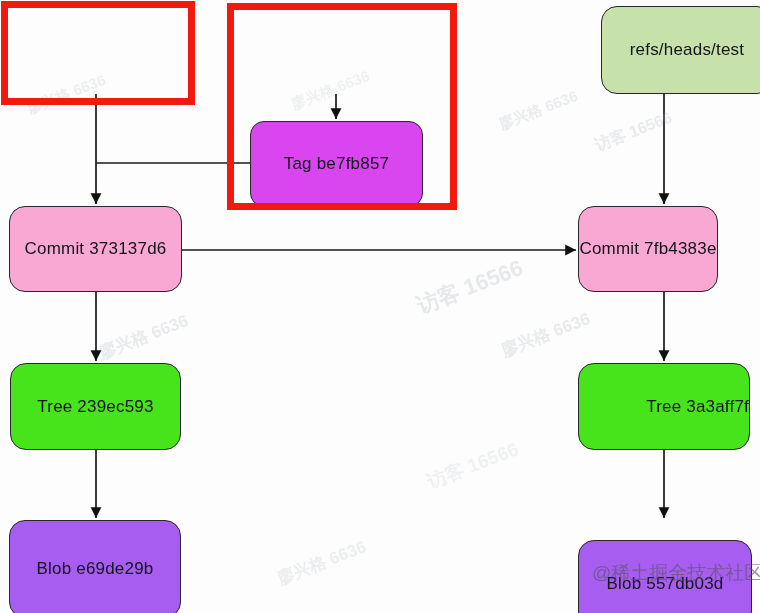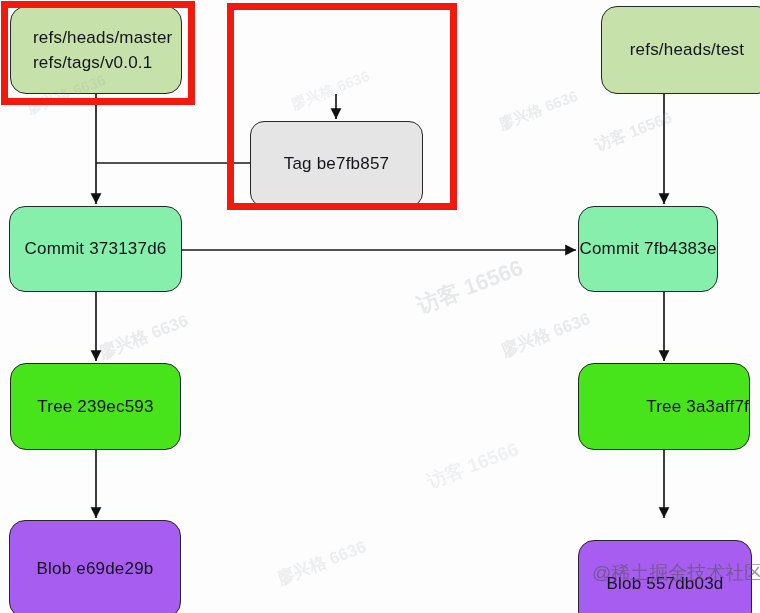--- a/index.html
+++ b/index.html
@@ -12,22 +12,22 @@
   
   #edges{position:absolute;left:0;top:0;z-index:1;}
   
   .node{
     position:absolute;z-index:2;box-sizing:border-box;
     border:1.6px solid #26262b;border-radius:16px;
     display:flex;align-items:center;justify-content:center;
     font-size:17px;letter-spacing:.2px;
   }
   .node.ref{background:#c7e1ab;}
-  .node.tag{background:#e5e5e5;}
-  .node.commit{background:#86efac;}
+  .node.tag{background:#d946ef;}
+  .node.commit{background:#f9a8d4;}
   .node.tree{background:#47e31b;}
   .node.blob{background:#a75def;}
   .node .lbl{white-space:pre-line;line-height:1.5;}
   .node.left-align{justify-content:flex-start;padding-left:22px;}
   
   .hl{
     position:absolute;z-index:4;box-sizing:border-box;
     border:7px solid #f2190f;background:transparent;pointer-events:none;
   }
   
@@ -55,24 +55,20 @@
       <path d="M336,94 V119" marker-end="url(#arrow)"></path>
       <path d="M664,94 V204" marker-end="url(#arrow)"></path>
       <path d="M182,250 H576" marker-end="url(#arrow)"></path>
       <path d="M96,292 V361" marker-end="url(#arrow)"></path>
       <path d="M96,450 V518" marker-end="url(#arrow)"></path>
       <path d="M664,292 V361" marker-end="url(#arrow)"></path>
       <path d="M664,450 V518" marker-end="url(#arrow)"></path>
     </g>
   </svg>
 
-  <div class="node ref left-align" style="left:10px;top:6px;width:172px;height:88px;">
-    <span class="lbl">refs/heads/master
-refs/tags/v0.0.1</span>
-  </div>
 
 
   <div class="node ref" style="left:578px;top:6px;width:172px;height:88px;margin-left:23px;">
     <span class="lbl">refs/heads/test</span>
   </div>
 
   <div class="node tag" style="left:250px;top:121px;width:173px;height:86px;border-radius:14px;">
     <span class="lbl">Tag be7fb857</span>
   </div>
 

